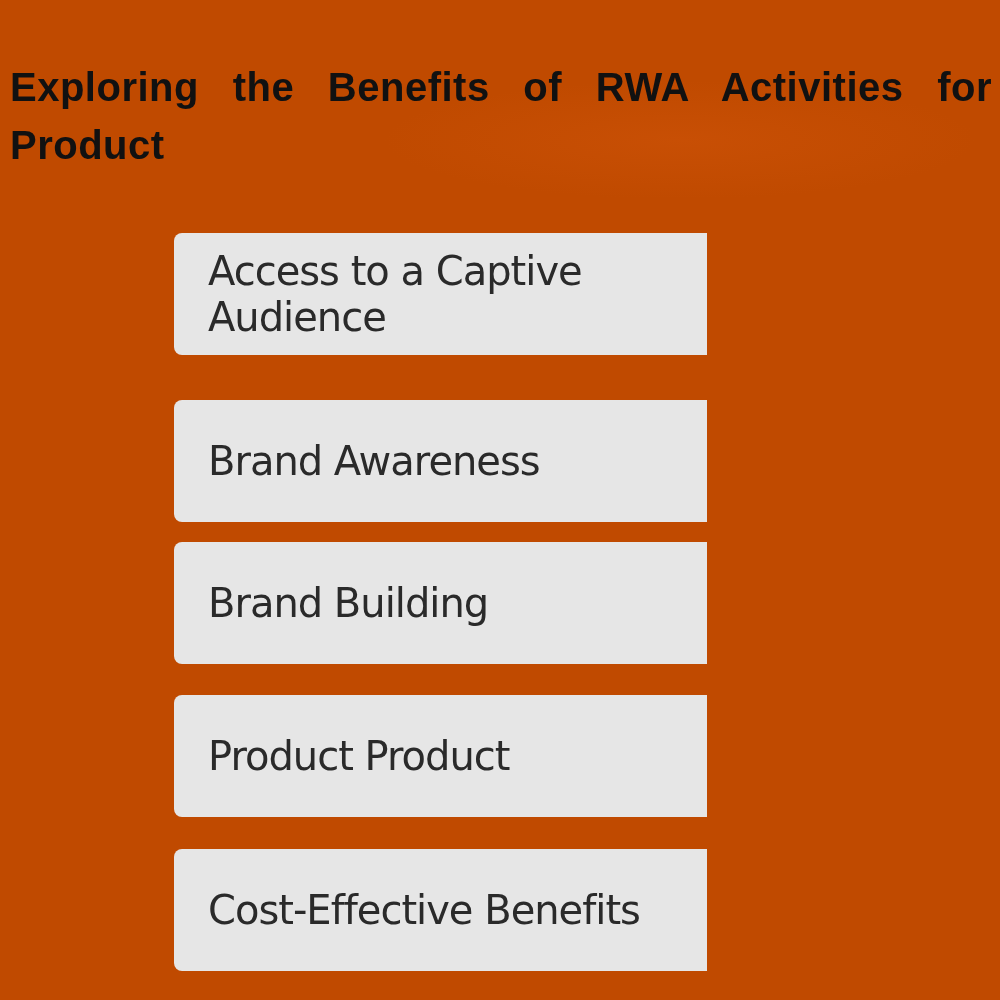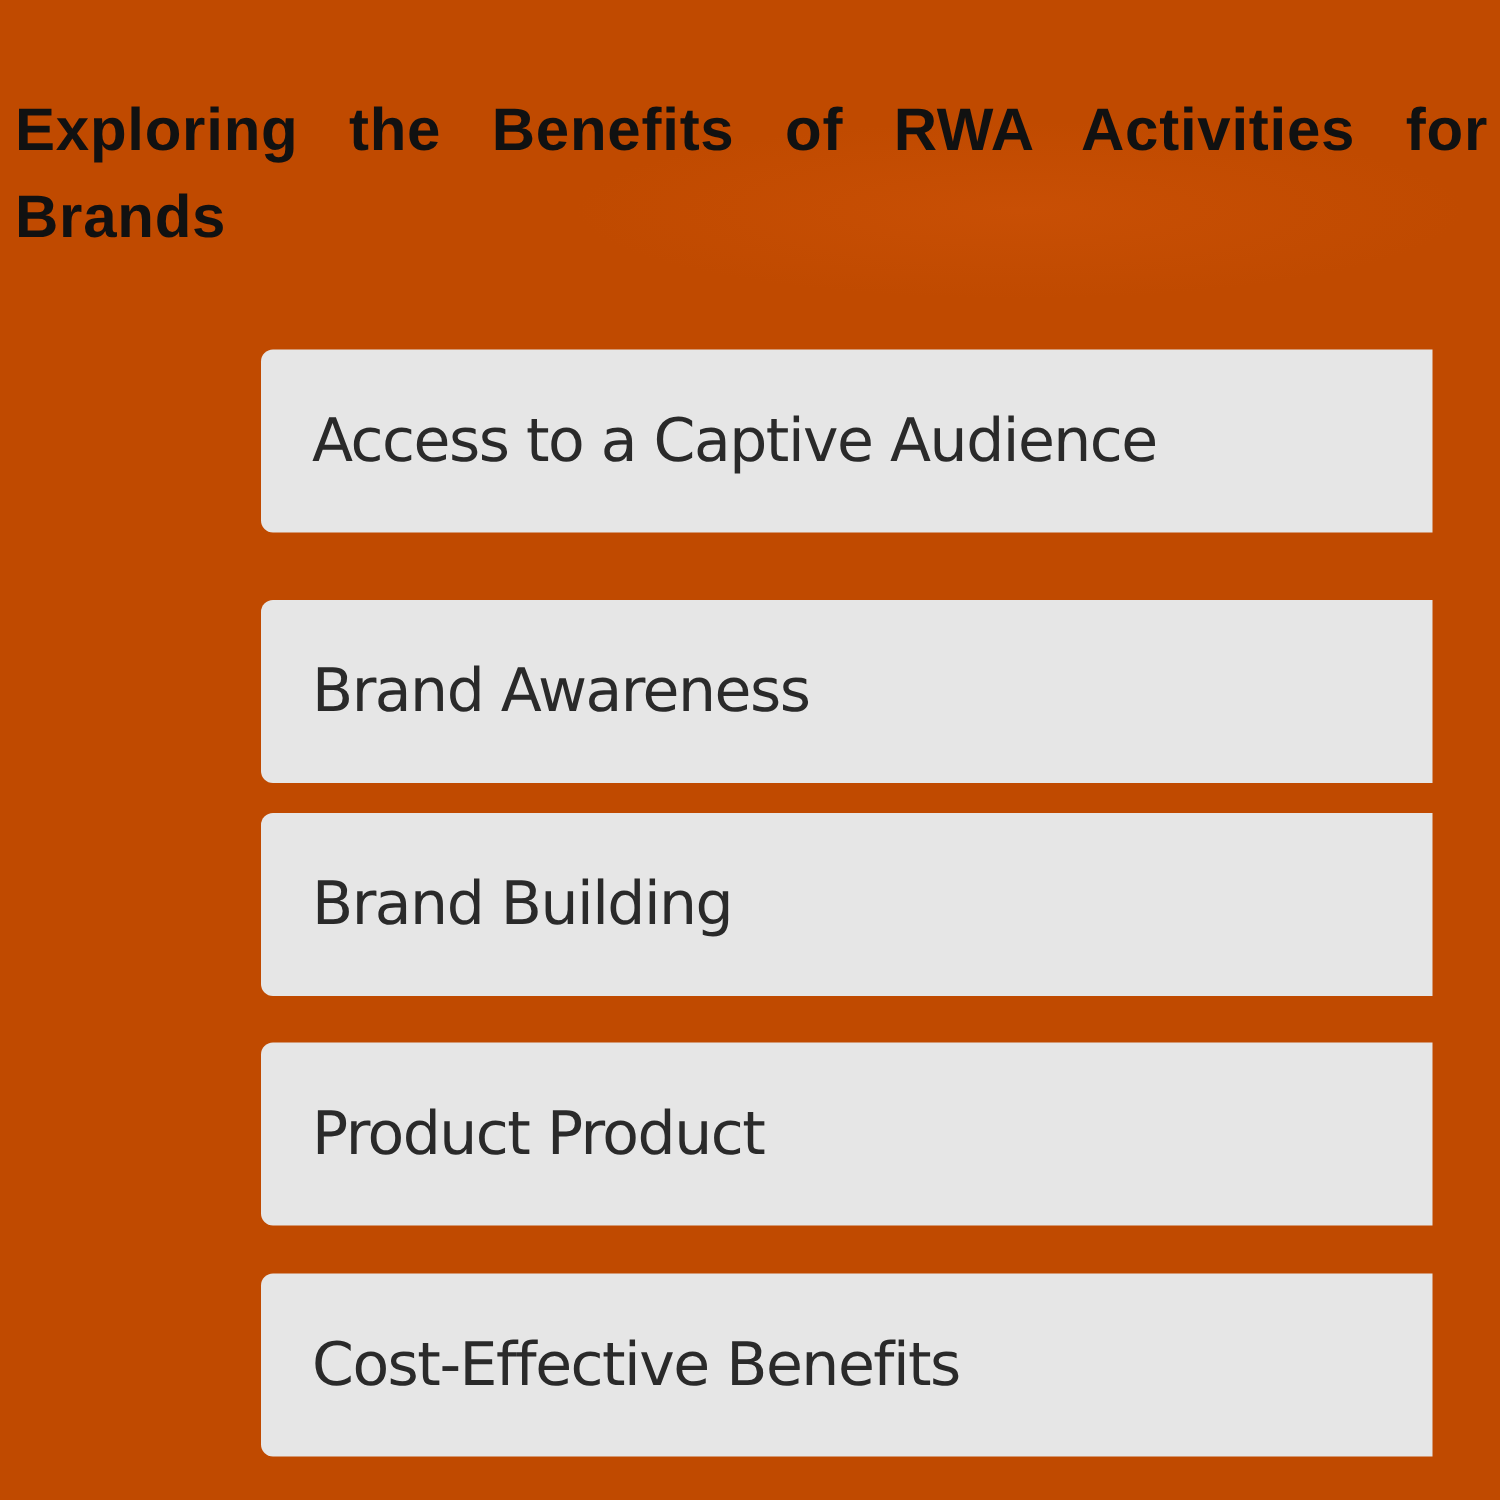--- a/index.html
+++ b/index.html
@@ -1,26 +1,26 @@
 <!DOCTYPE html>
 <html><head>
 <meta charset="utf-8">
 <style>
   html,body{margin:0;padding:0;}
   body{width:1000px;height:1000px;background:#c04a00;position:relative;overflow:hidden;font-family:"Liberation Sans",sans-serif;}
   .bg-glow{position:absolute;left:380px;top:80px;width:600px;height:120px;background:radial-gradient(ellipse at center, rgba(210,85,10,0.45), rgba(192,74,0,0) 70%);}
   .title{position:absolute;left:10px;top:58px;width:982px;margin:0;font-size:40px;line-height:58px;font-weight:bold;color:#111;text-align:justify;text-align-last:left;letter-spacing:0.5px;}
-  .card{position:absolute;left:174px;width:781px;height:122px;background:#e6e6e6;border-radius:8px 0 0 8px;display:flex;align-items:center;box-sizing:border-box;padding-left:34px;}
+  .card{position:absolute;left:174px;width:533px;height:122px;background:#e6e6e6;border-radius:8px 0 0 8px;display:flex;align-items:center;box-sizing:border-box;padding-left:34px;}
   .card span{font-size:40px;color:#2a2a2a;font-family:"DejaVu Sans",sans-serif;letter-spacing:-1px;}
 </style>
 </head>
 <body>
 
 <div class="bg-glow"></div>
-<h1 class="title">Exploring the Benefits of RWA Activities for Brands</h1>
+<h1 class="title">Exploring the Benefits of RWA Activities for Product</h1>
 
 <div class="card" style="top:233px">
     <span>Access to a Captive Audience</span>
   </div>
 <div class="card" style="top:400px">
     <span>Brand Awareness</span>
   </div>
 <div class="card" style="top:542px">
     <span>Brand Building</span>
   </div>

